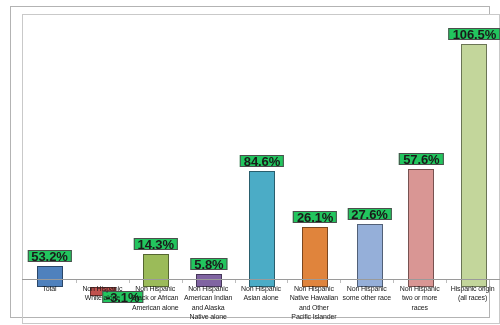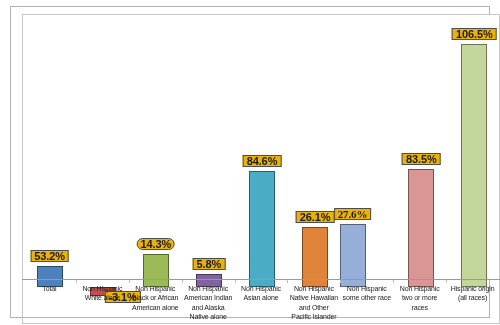--- a/index.html
+++ b/index.html
@@ -50,24 +50,24 @@
     border:1px solid rgba(0,0,0,.45);
   }
   .bar.positive{ bottom:0; }
   .bar.negative{ top:265px; }
 
   
   .value-label{
     position:absolute;
     left:50%;
     transform:translateX(-50%);
-    background:#eab308;
+    background:#22c55e;
     border:1px solid #4d4d4d;
     color:#1a1a1a;
-    font-size:11px;
+    font-size:13px;
     line-height:9px;
     padding:1px 3px 0 3px;
     white-space:nowrap;
     letter-spacing:-0.1px;
     font-weight:600;
   }
 
   
   #category-band{
     position:absolute;
@@ -114,41 +114,41 @@
         <div class="bar-slot" style="left: 0px; width: 53.1111px;">
           <div class="bar positive" title="Total 9.0%" style="height: 20.5603px; background: rgb(79, 129, 189);"></div>
           <div class="value-label" style="bottom: 24.5603px;">53.2%</div>
         </div>
         <div class="bar-slot" style="left: 53.1111px; width: 53.1111px;">
           <div class="bar negative" title="Non Hispanic White alone -3.9%" style="height: 8.90948px; background: rgb(192, 80, 77);"></div>
           <div class="value-label" style="top: 269px; left: calc(50% + 20px);">-3.1%</div>
         </div>
         <div class="bar-slot" style="left: 106.222px; width: 53.1111px;">
           <div class="bar positive" title="Non Hispanic Black or African American alone 14.3%" style="height: 32.6681px; background: rgb(155, 187, 89);"></div>
-          <div class="value-label" style="bottom: 36.6681px; border-radius: 6px;">14.3%</div>
+          <div class="value-label" style="bottom: 36.6681px;">14.3%</div>
         </div>
         <div class="bar-slot" style="left: 159.333px; width: 53.1111px;">
           <div class="bar positive" title="Non Hispanic American Indian and Alaska Native alone 5.8%" style="height: 13.25px; background: rgb(128, 100, 162);"></div>
           <div class="value-label" style="bottom: 17.25px; margin-top: 16px;">5.8%</div>
         </div>
         <div class="bar-slot" style="left: 212.444px; width: 53.1111px;">
           <div class="bar positive" title="Non Hispanic Asian alone 51.0%" style="height: 116.509px; background: rgb(75, 172, 198);"></div>
           <div class="value-label" style="bottom: 120.509px;">84.6%</div>
         </div>
         <div class="bar-slot" style="left: 265.556px; width: 53.1111px;">
           <div class="bar positive" title="Non Hispanic Native Hawaiian and Other Pacific Islander 26.1%" style="height: 59.625px; background: rgb(224, 132, 60);"></div>
           <div class="value-label" style="bottom: 63.625px;">26.1%</div>
         </div>
-        <div class="bar-slot" style="left: 303px; width: 53.1111px; font-family: Liberation Serif, serif;">
+        <div class="bar-slot" style="left: 320px; width: 53.1111px;">
           <div class="bar positive" title="Non Hispanic some other race 27.6%" style="height: 63.0517px; background: rgb(149, 175, 217);"></div>
           <div class="value-label" style="bottom: 67.0517px;">27.6%</div>
         </div>
         <div class="bar-slot" style="left: 371.778px; width: 53.1111px;">
           <div class="bar positive" title="Non Hispanic two or more races 51.7%" style="height: 118.108px; background: rgb(217, 150, 148);"></div>
-          <div class="value-label" style="bottom: 122.108px;">83.5%</div>
+          <div class="value-label" style="bottom: 122.108px;">57.6%</div>
         </div>
         <div class="bar-slot" style="left: 424.889px; width: 53.1111px;">
           <div class="bar positive" title="Hispanic origin (all races) 106.5%" style="height: 243.297px; background: rgb(195, 214, 155);"></div>
           <div class="value-label" style="bottom: 247.297px;">106.5%</div>
         </div>
       </div>
   </div>
 
   <div id="category-axis-line"></div>
 

